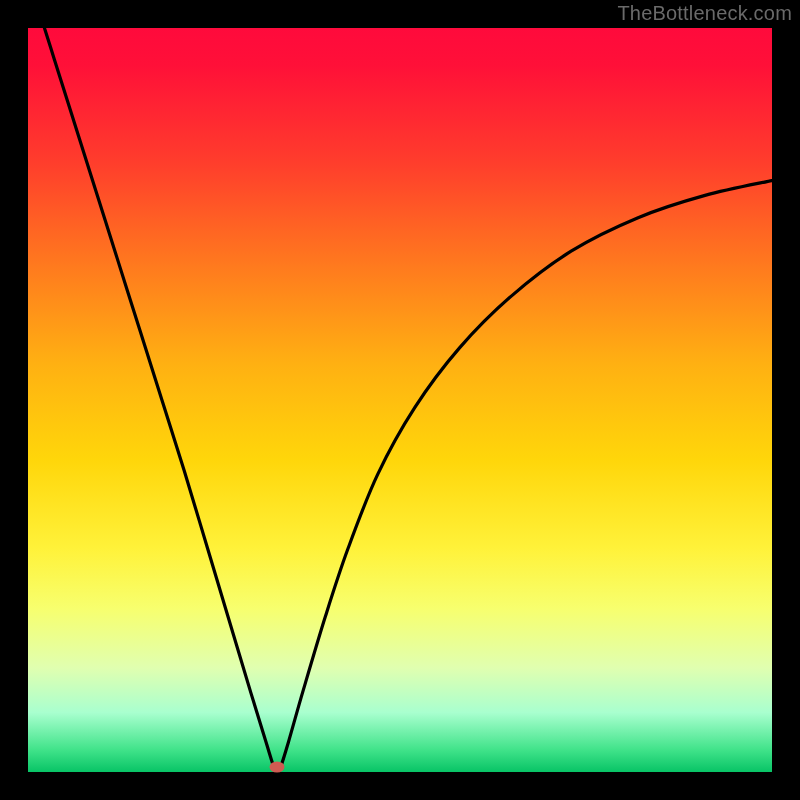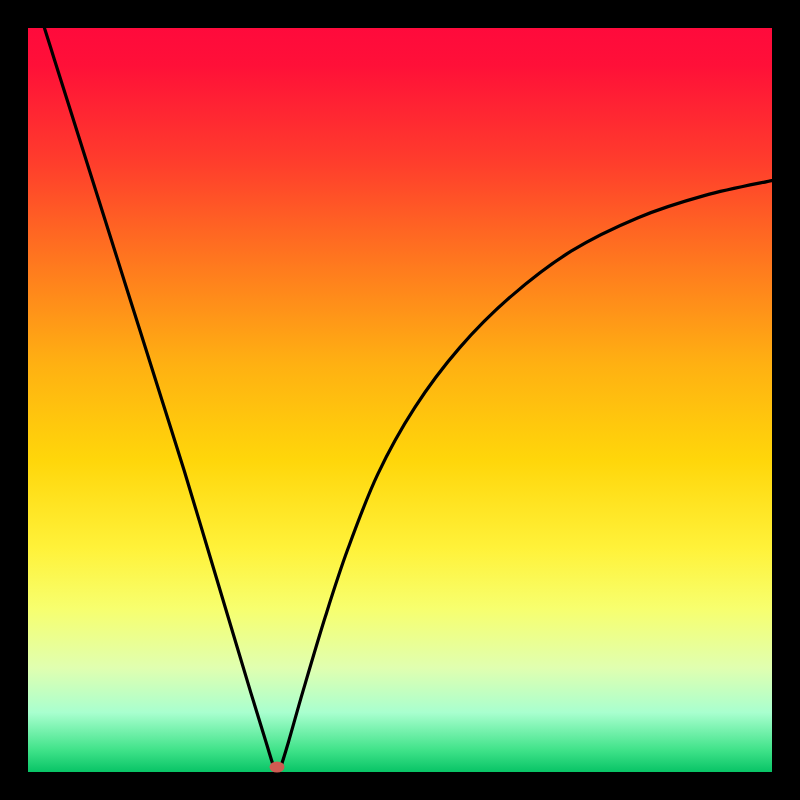--- a/index.html
+++ b/index.html
@@ -60,13 +60,14 @@
 </head>
 <body>
 
 <div class="frame">
   <div class="plot-area">
     <svg class="curve" viewBox="0 0 744 744" preserveAspectRatio="none">
       <path d="M 0.00 -52.08 C 3.72 -40.30 14.88 -4.96 22.32 18.60 C 29.76 42.16 37.20 65.72 44.64 89.28 C 52.08 112.84 59.52 136.40 66.96 159.96 C 74.40 183.52 81.84 207.08 89.28 230.64 C 96.72 254.20 104.16 277.76 111.60 301.32 C 119.04 324.88 126.48 348.44 133.92 372.00 C 141.36 395.56 148.80 418.50 156.24 442.68 C 163.68 466.86 171.12 492.28 178.56 517.08 C 186.00 541.88 193.44 566.68 200.88 591.48 C 208.32 616.28 217.00 645.42 223.20 665.88 C 229.40 686.34 234.36 702.21 238.08 714.24 C 241.80 726.27 243.66 733.09 245.52 738.05 C 247.38 743.01 248.00 744.00 249.24 744.00 C 250.48 744.00 251.10 743.01 252.96 738.05 C 254.82 733.09 256.68 726.89 260.40 714.24 C 264.12 701.59 269.08 683.24 275.28 662.16 C 281.48 641.08 290.16 611.32 297.60 587.76 C 305.04 564.20 311.24 544.36 319.92 520.80 C 328.60 497.24 338.52 469.96 349.68 446.40 C 360.84 422.84 373.24 400.52 386.88 379.44 C 400.52 358.36 415.40 338.52 431.52 319.92 C 447.64 301.32 465.00 283.96 483.60 267.84 C 502.20 251.72 522.04 236.22 543.12 223.20 C 564.20 210.18 587.76 199.02 610.08 189.72 C 632.40 180.42 654.72 173.60 677.04 167.40 C 699.36 161.20 732.84 155.00 744.00 152.52" fill="none" stroke="#000" stroke-width="3.2" stroke-linecap="round" stroke-linejoin="round"></path>
     </svg>
     <div class="marker" style="left:249.24px; top:739px;"></div>
   </div>
+  <div class="watermark">TheBottleneck.com</div>
 </div>
 
 </body></html>

